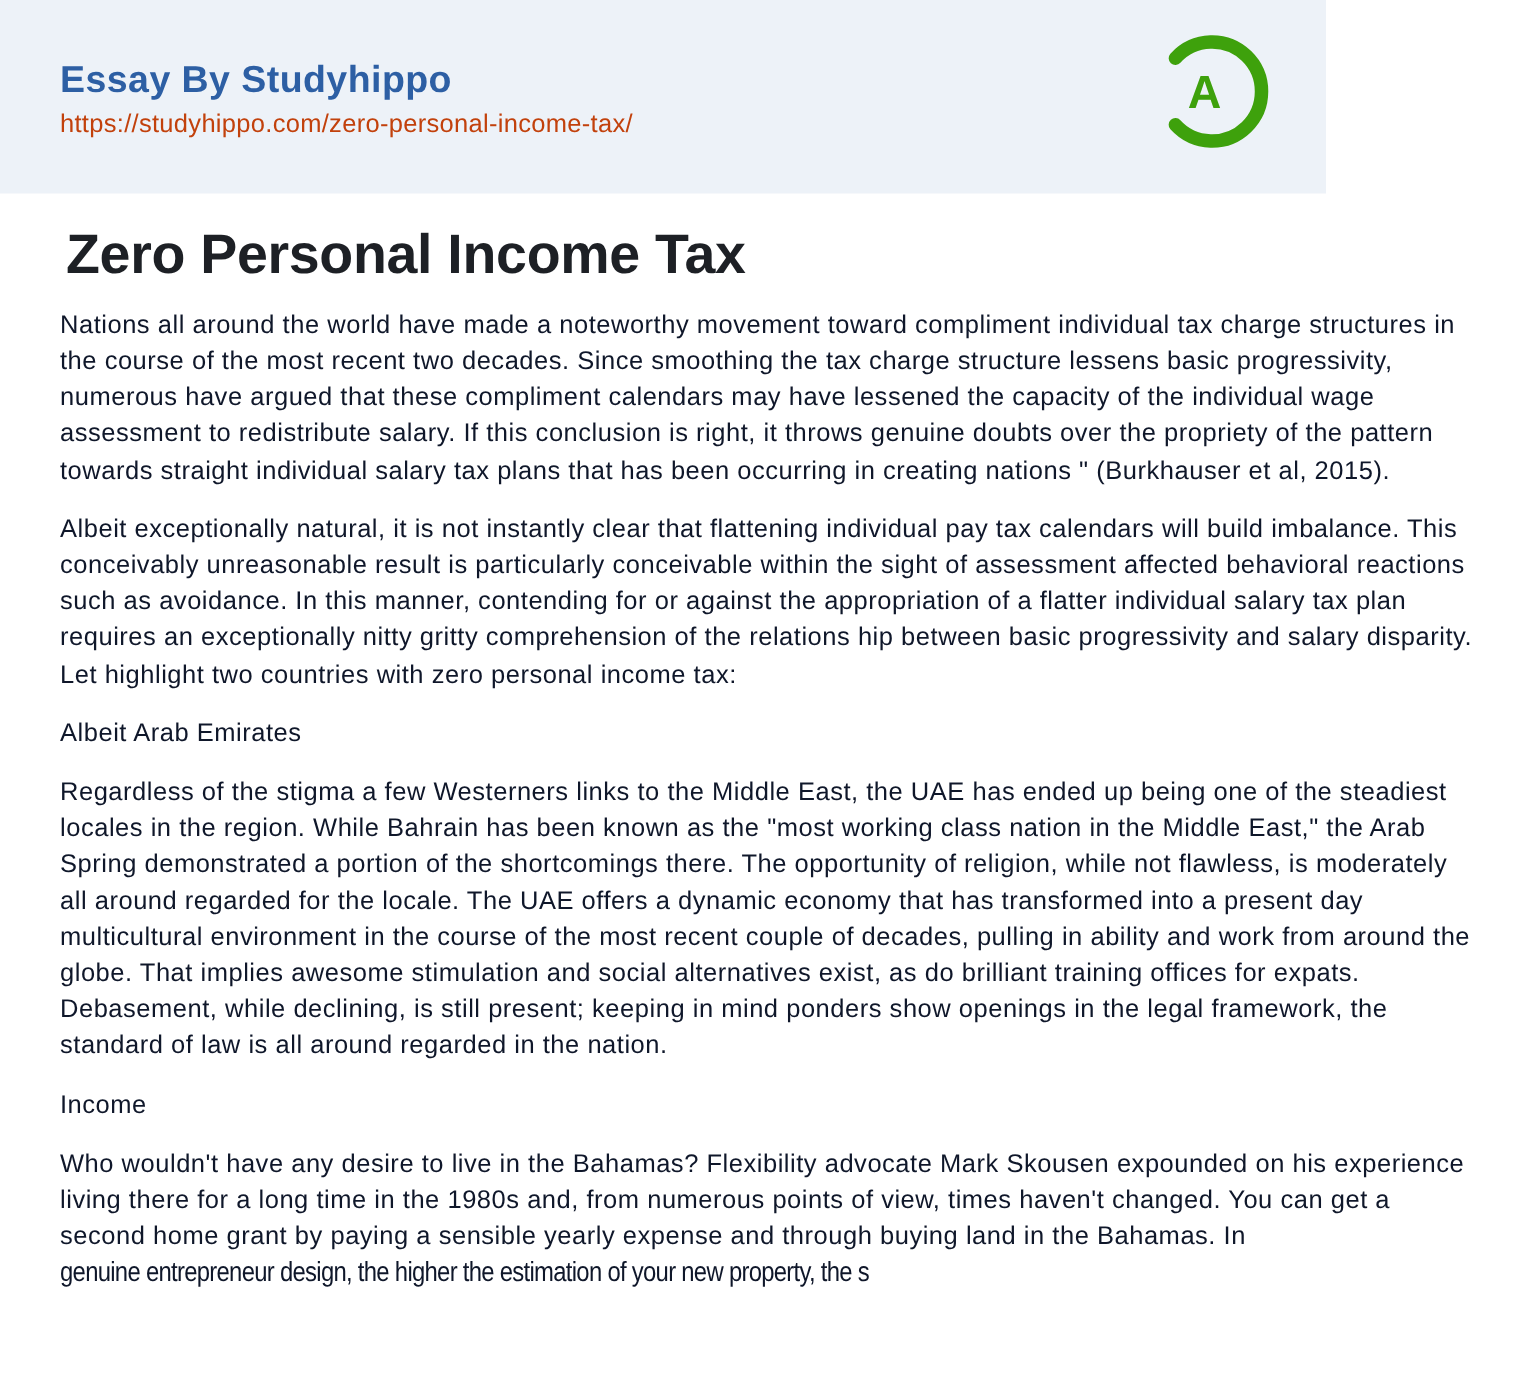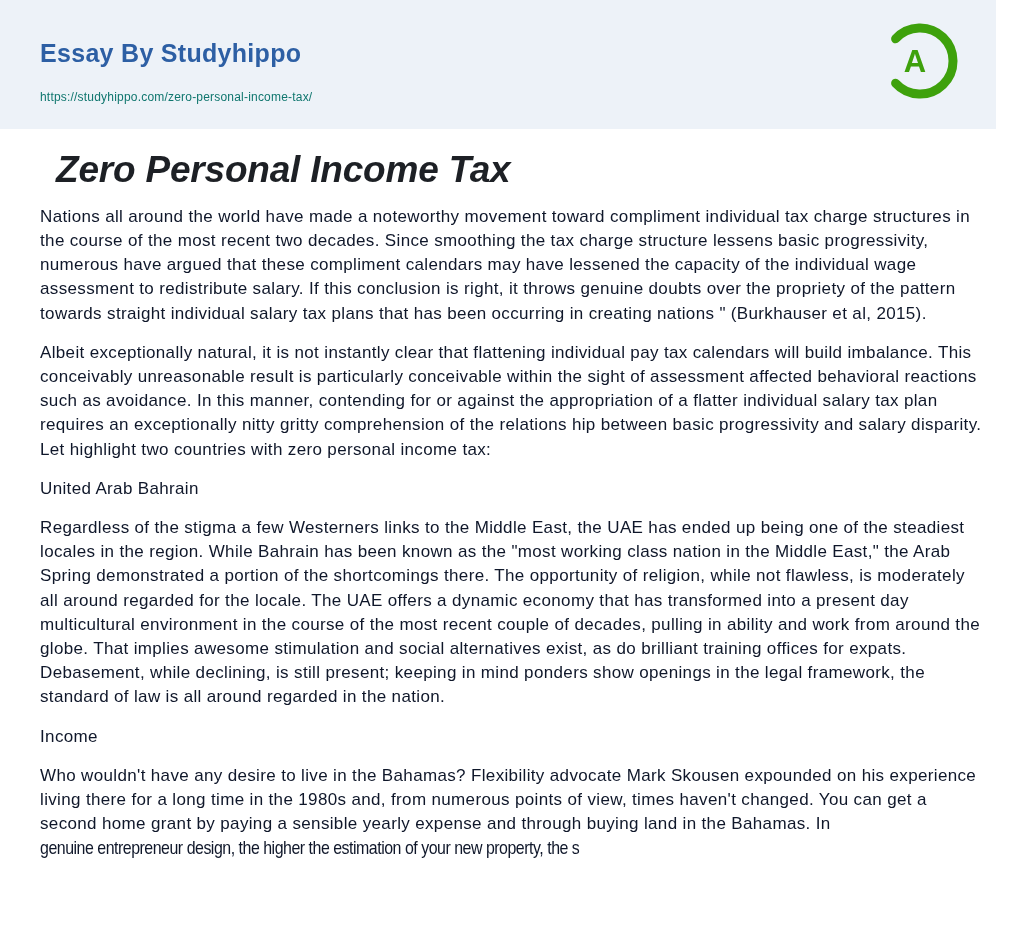--- a/index.html
+++ b/index.html
@@ -7,60 +7,59 @@
     padding: 0;
     background: #ffffff;
     width: 1024px;
     height: 931px;
     overflow: hidden;
     font-family: "Liberation Sans", sans-serif;
   }
   .header {
     position: relative;
     box-sizing: border-box;
-    width: 996px;
+    width: 884px;
     height: 129px;
     background: #edf2f8;
     padding: 41px 40px 0 40px;
   }
   .site-title {
     font-size: 25px;
     font-weight: 700;
     color: #2d5fa4;
     letter-spacing: 0.3px;
     line-height: 1;
   }
   .page-url {
-    margin-top: 25px;
-    font-size: 12px;
-    color: #0f766e;
+    margin-top: 8px;
+    font-size: 17px;
+    color: #c2410c;
     letter-spacing: 0.2px;
     line-height: 1;
     text-decoration: none;
     display: inline-block;
     cursor: pointer;
   }
   .logo {
     position: absolute;
     top: 21px;
     right: 36px;
     width: 80px;
     height: 80px;
   }
   main {
     padding: 0 40px;
   }
   h1.article-title {
-    margin: 21px 0 14px 16px;
+    margin: 21px 0 14px 4px;
     font-size: 37px;
     font-weight: 700;
     color: #1d2025;
     letter-spacing: -0.2px;
     line-height: 1.1;
-    font-style: italic;
   }
   p.body-text {
     margin: 0 0 15px 0;
     max-width: 944px;
     font-size: 17px;
     line-height: 24.2px;
     color: #0f172a;
     letter-spacing: 0.35px;
   }
   .truncated-tail {
@@ -85,21 +84,21 @@
   </svg>
 </header>
 
 <main>
   <h1 class="article-title">Zero Personal Income Tax</h1>
 
   <p class="body-text">Nations all around the world have made a noteworthy movement toward compliment individual tax charge structures in the course of the most recent two decades. Since smoothing the tax charge structure lessens basic progressivity, numerous have argued that these compliment calendars may have lessened the capacity of the individual wage assessment to redistribute salary. If this conclusion is right, it throws genuine doubts over the propriety of the pattern towards straight individual salary tax plans that has been occurring in creating nations " (Burkhauser et al, 2015).</p>
 
   <p class="body-text">Albeit exceptionally natural, it is not instantly clear that flattening individual pay tax calendars will build imbalance. This conceivably unreasonable result is particularly conceivable within the sight of assessment affected behavioral reactions such as avoidance. In this manner, contending for or against the appropriation of a flatter individual salary tax plan requires an exceptionally nitty gritty comprehension of the relations hip between basic progressivity and salary disparity. Let highlight two countries with zero personal income tax:</p>
 
-  <p class="body-text subheading">United Arab Bahrain</p>
+  <p class="body-text subheading">Albeit Arab Emirates</p>
 
   <p class="body-text">Regardless of the stigma a few Westerners links to the Middle East, the UAE has ended up being one of the steadiest locales in the region. While Bahrain has been known as the "most working class nation in the Middle East," the Arab Spring demonstrated a portion of the shortcomings there. The opportunity of religion, while not flawless, is moderately all around regarded for the locale. The UAE offers a dynamic economy that has transformed into a present day multicultural environment in the course of the most recent couple of decades, pulling in ability and work from around the globe. That implies awesome stimulation and social alternatives exist, as do brilliant training offices for expats. Debasement, while declining, is still present; keeping in mind ponders show openings in the legal framework, the standard of law is all around regarded in the nation.</p>
 
   <p class="body-text subheading">Income</p>
 
   <p class="body-text">
     <span>Who wouldn't have any desire to live in the Bahamas? Flexibility advocate Mark Skousen expounded on his experience living there for a long time in the 1980s and, from numerous points of view, times haven't changed. You can get a second home grant by paying a sensible yearly expense and through buying land in the Bahamas. In</span>
     <span class="truncated-tail">genuine entrepreneur design, the higher the estimation of your new property, the s</span>
   </p>
 </main>

